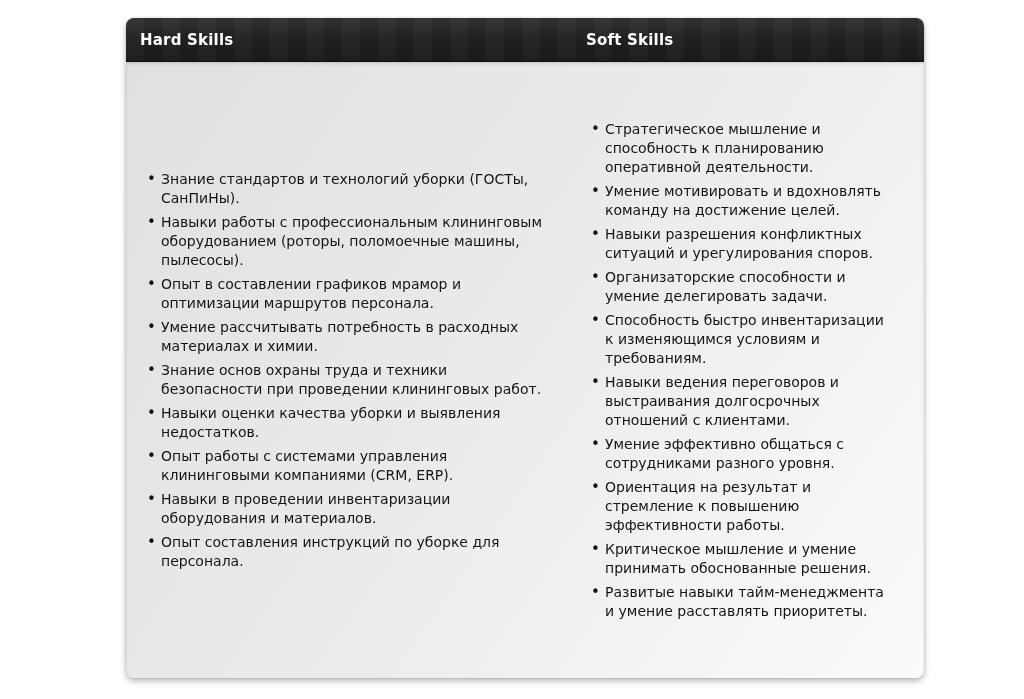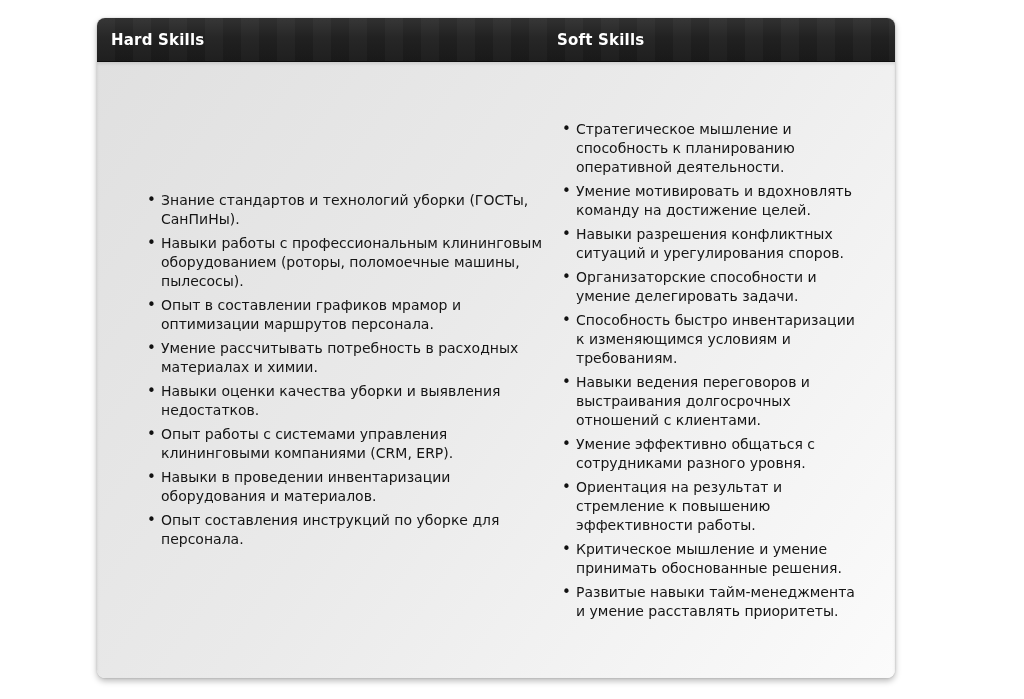--- a/index.html
+++ b/index.html
@@ -12,21 +12,21 @@
     overflow: hidden;
   }
   .page {
     position: relative;
     width: 1024px;
     height: 699px;
     background: #ffffff;
   }
   .card {
     position: absolute;
-    left: 97px;
+    left: 126px;
     top: 18px;
     width: 798px;
     height: 660px;
     border-radius: 8px;
     overflow: hidden;
     box-shadow: 0 3px 6px rgba(0,0,0,0.28), 0 0 2px rgba(0,0,0,0.18);
   }
   .header-row {
     display: flex;
     height: 44px;
@@ -52,21 +52,21 @@
     height: 616px;
     background: linear-gradient(125deg, #e0e0e0 0%, #eaeaea 45%, #f3f3f3 75%, #fbfbfb 100%);
     box-shadow: inset 0 2px 3px rgba(0,0,0,0.10);
   }
   .body-cell {
     display: flex;
     flex-direction: column;
     justify-content: center;
     box-sizing: border-box;
   }
-  .body-cell.col-left  { width: 446px; align-items: flex-end; }
+  .body-cell.col-left  { width: 446px; }
   .body-cell.col-right { flex: 1; }
   ul.skill-list {
     list-style: none;
     margin: 0;
     padding: 0;
   }
   ul.skill-list.list-left  { margin-left: 20px; width: 397px; }
   ul.skill-list.list-right { margin-left: 18px; width: 305px; }
   ul.skill-list li {
     position: relative;
@@ -97,20 +97,21 @@
       <div class="header-cell col-right">Soft Skills</div>
     </div>
 
     <div class="body-row">
       <div class="body-cell col-left">
         <ul class="skill-list list-left">
             <li>Знание стандартов и технологий уборки (ГОСТы, СанПиНы).</li>
             <li>Навыки работы с профессиональным клининговым оборудованием (роторы, поломоечные машины, пылесосы).</li>
             <li>Опыт в составлении графиков мрамор и оптимизации маршрутов персонала.</li>
             <li>Умение рассчитывать потребность в расходных материалах и химии.</li>
+            <li>Знание основ охраны труда и техники безопасности при проведении клининговых работ.</li>
             <li>Навыки оценки качества уборки и выявления недостатков.</li>
             <li>Опыт работы с системами управления клининговыми компаниями (CRM, ERP).</li>
             <li>Навыки в проведении инвентаризации оборудования и материалов.</li>
             <li>Опыт составления инструкций по уборке для персонала.</li>
           </ul>
       </div>
       <div class="body-cell col-right">
         <ul class="skill-list list-right">
             <li>Стратегическое мышление и способность к планированию оперативной деятельности.</li>
             <li>Умение мотивировать и вдохновлять команду на достижение целей.</li>

